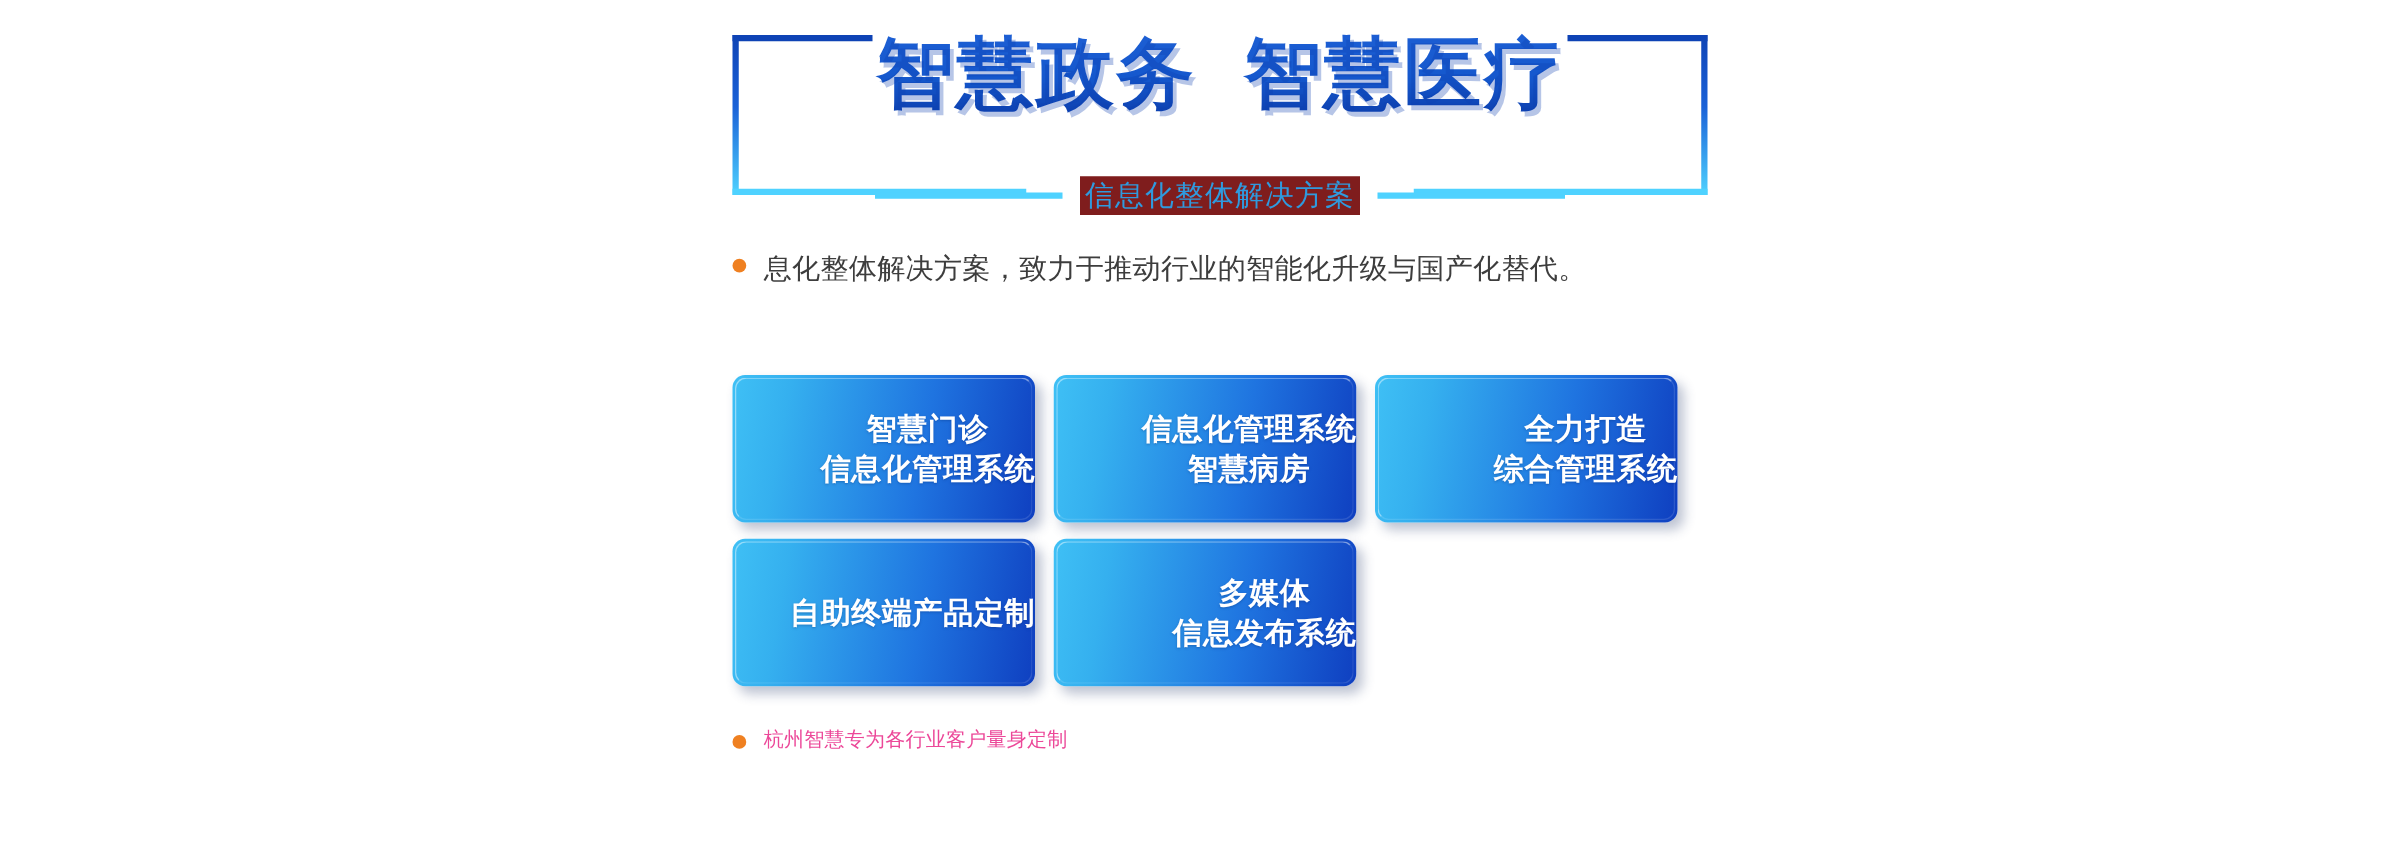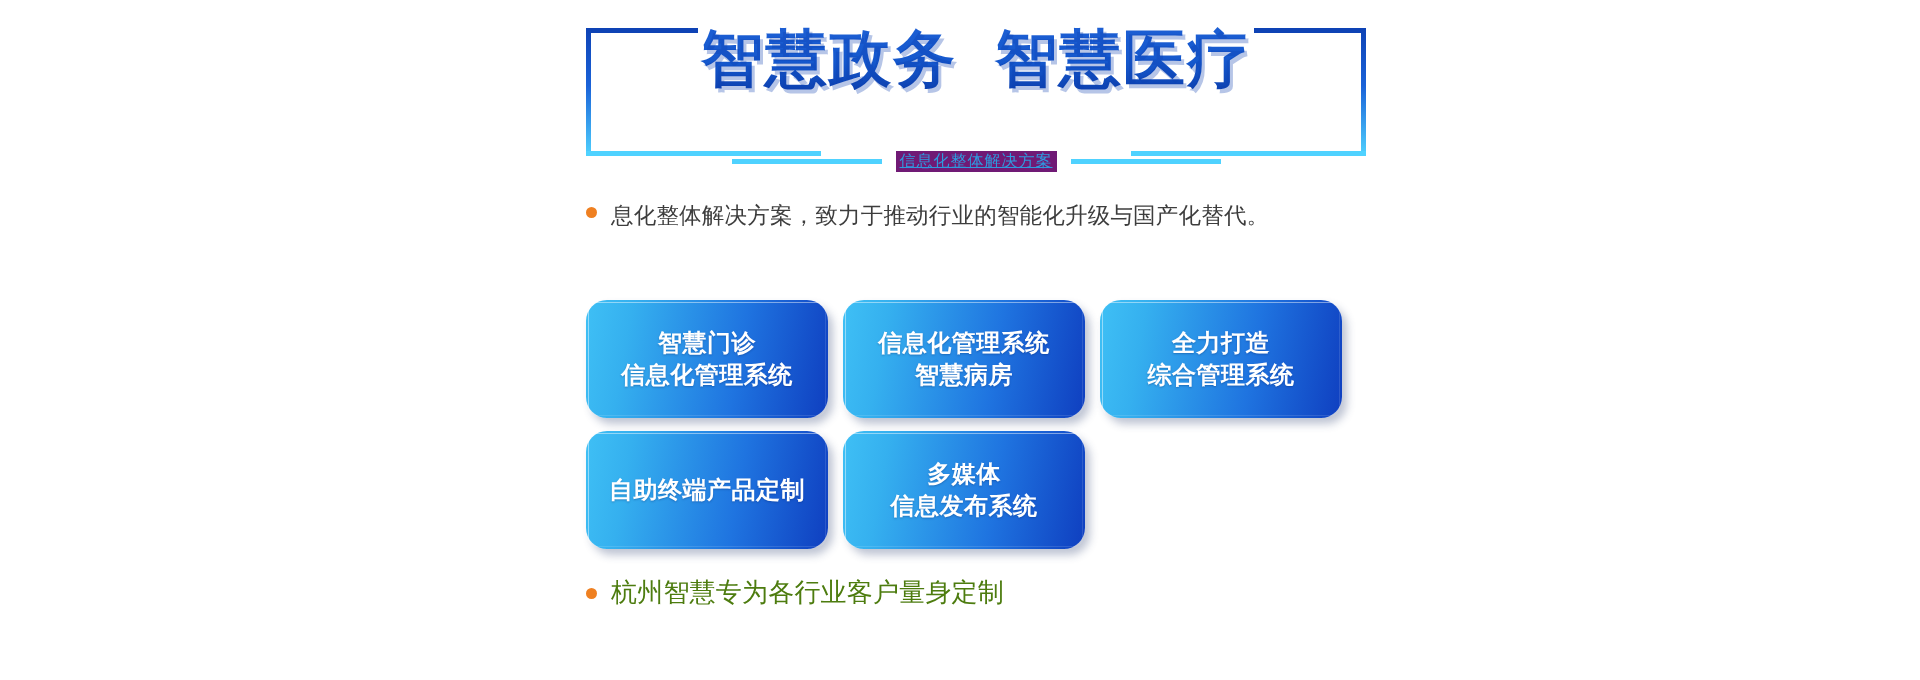--- a/index.html
+++ b/index.html
@@ -81,28 +81,27 @@
     display:flex;
     align-items:center;
     justify-content:center;
     gap:14px;
   }
   .subtitle-row .rule {
     width:150px; height:5px;
     background:#4fd2ff;
   }
   .subtitle-text {
-    font-size:16px;
+    font-size:23px;
     font-weight:500;
     color:#2f9ade;
     letter-spacing:1px;
     white-space:nowrap;
     padding:0 4px;
-    background:#701a75;
-    text-decoration:underline;
+    background:#7f1d1d;
   }
 
   
   .para {
     position:absolute;
     left:586px; top:196px;
     width:790px;
     display:flex;
     align-items:flex-start;
   }
@@ -127,26 +126,26 @@
     left:586px; top:300px;
     width:760px;
     display:grid;
     grid-template-columns:repeat(3,242px);
     grid-template-rows:repeat(2,118px);
     column-gap:15px;
     row-gap:13px;
   }
   .card {
     position:relative;
-    border-radius:21px;
+    border-radius:10px;
     background:linear-gradient(100deg,#3fc0f5 0%,#35b0ef 18%,#1f74e0 62%,#0f3fc0 100%);
     box-shadow:5px 6px 9px rgba(40,60,110,0.30);
     display:flex;
     align-items:center;
-    justify-content:center;
+    justify-content:flex-end;
     text-align:center;
   }
   .card::before {
     content:"";
     position:absolute;
     left:2px; right:2px; top:2px; bottom:2px;
     border-radius:9px;
     border:1.5px solid rgba(255,255,255,0.45);
     border-right-color:rgba(255,255,255,0.12);
     border-bottom-color:rgba(255,255,255,0.12);
@@ -168,22 +167,22 @@
     left:586px; top:578px;
     width:800px;
   }
   .bullet-row {
     display:flex;
     align-items:center;
     margin-bottom:19px;
   }
   .bullet-row .dot { margin-top:0; }
   .bullet-text {
-    font-size:26px;
-    color:#4d7c0f;
+    font-size:16px;
+    color:#ec4899;
     line-height:30px;
     letter-spacing:0.2px;
     font-family:Liberation Serif, serif;
   }
 </style>
 </head>
 <body>
 
 <div class="page">
 

